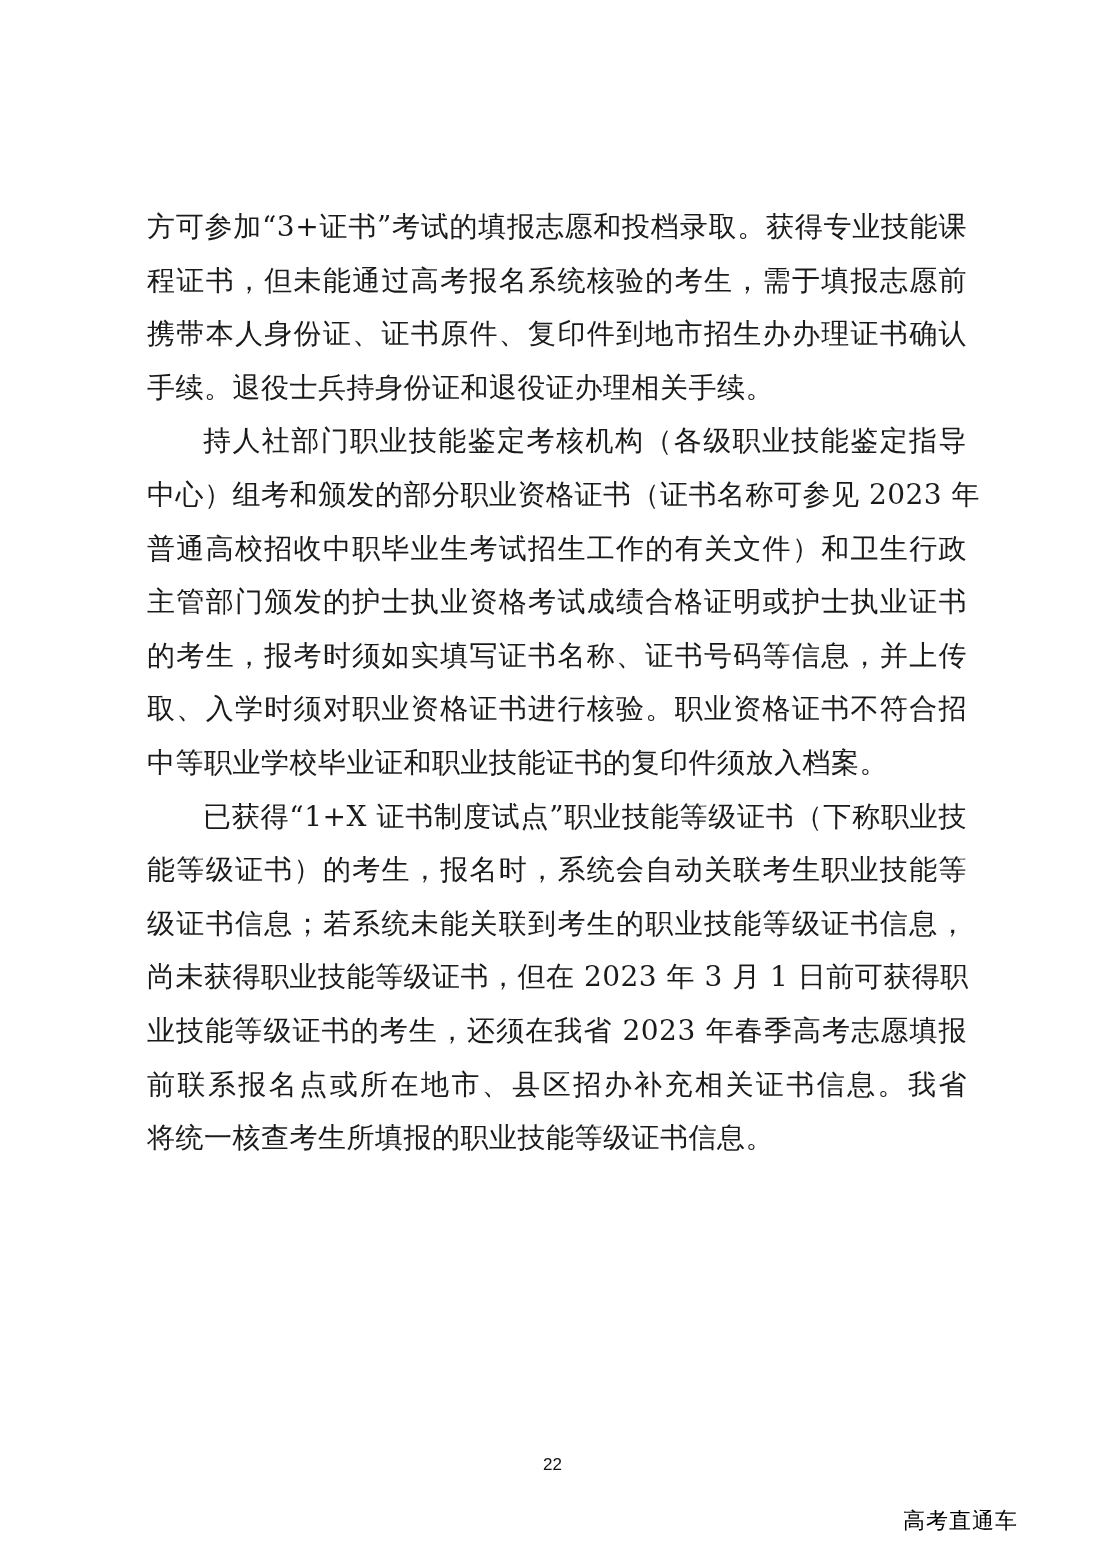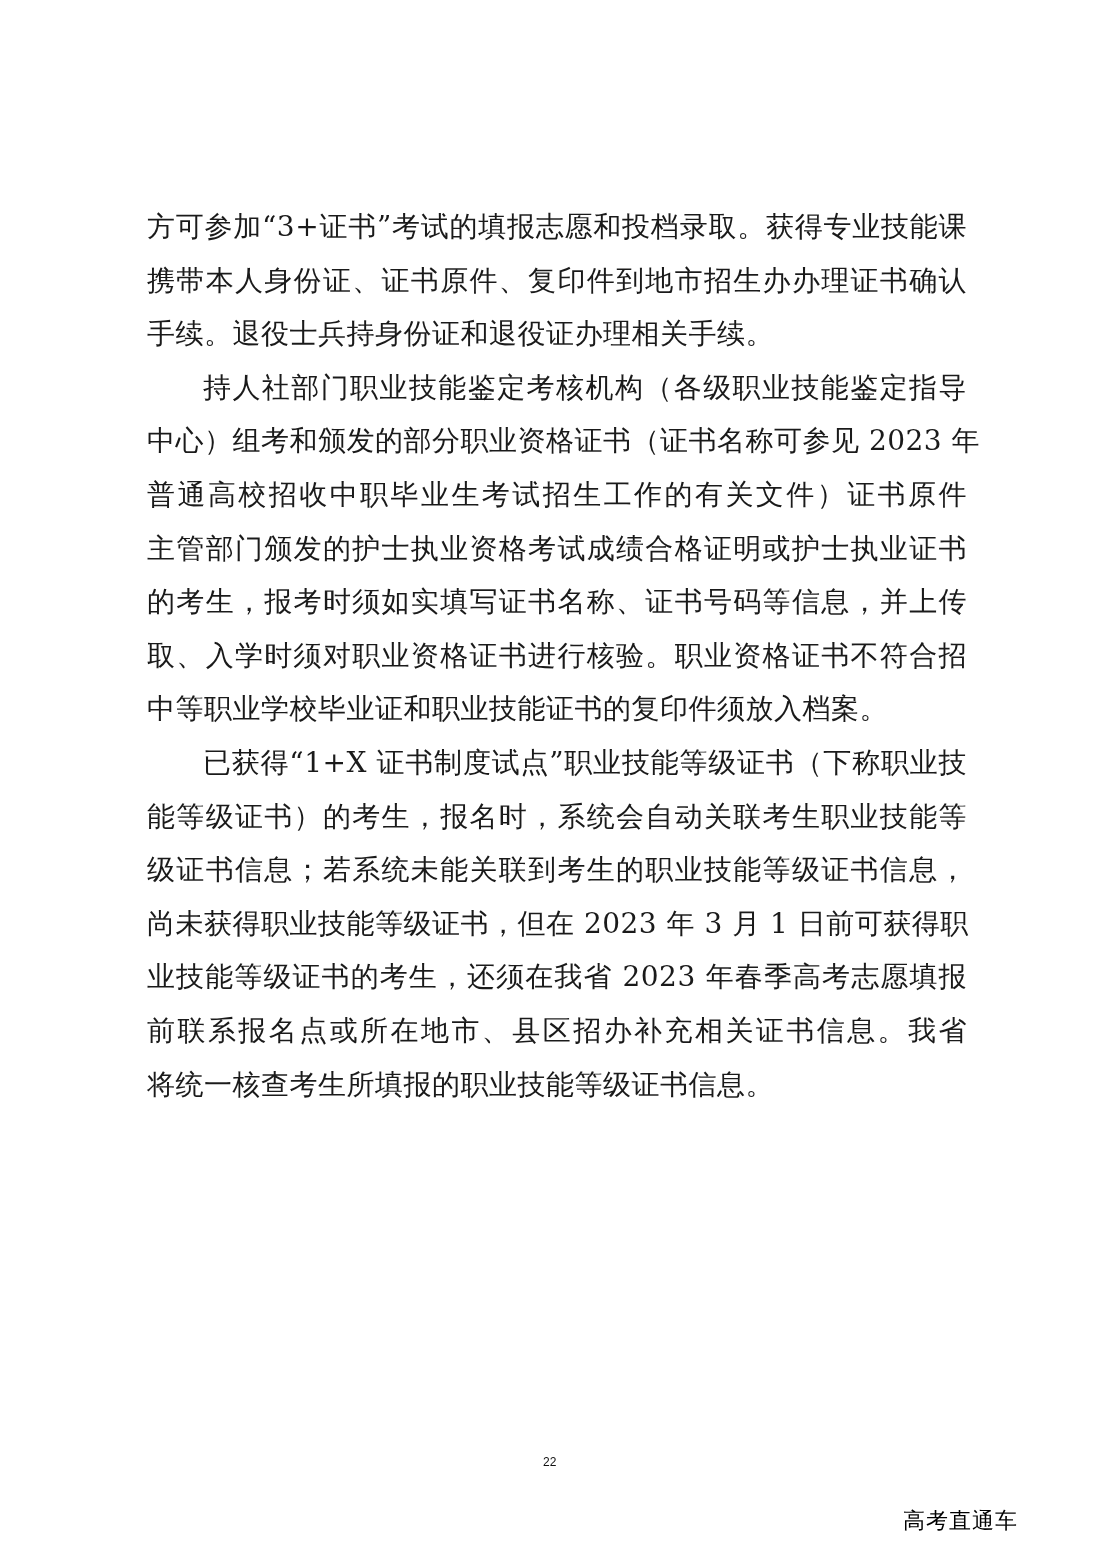--- a/index.html
+++ b/index.html
@@ -16,39 +16,40 @@
   .line {
     height: 53.6px; line-height: 53.6px;
     white-space: nowrap;
     text-align: justify; text-align-last: justify;
     letter-spacing: 0.5px;
   }
   .line.last { text-align-last: left; }
   .line.indent { padding-left: 56px; }
   .page-number {
     position: absolute; left: 543px; top: 1455px;
-    font-family: "Liberation Sans", sans-serif; font-size: 12px; color: #111;
+    font-family: "Liberation Sans", sans-serif; font-size: 17px; color: #111;
   }
   .watermark {
     position: absolute; left: 903px; top: 1506px;
     font-family: "DejaVu Sans", sans-serif; font-size: 22px; color: #000000;
     letter-spacing: 1px;
   }
 </style>
 </head>
 <body>
 
 <div class="page">
   <div class="body-text">
     <div class="line">方可参加“3+证书”考试的填报志愿和投档录取。获得专业技能课</div>
+    <div class="line">程证书，但未能通过高考报名系统核验的考生，需于填报志愿前</div>
     <div class="line">携带本人身份证、证书原件、复印件到地市招生办办理证书确认</div>
     <div class="line last">手续。退役士兵持身份证和退役证办理相关手续。</div>
     <div class="line indent">持人社部门职业技能鉴定考核机构（各级职业技能鉴定指导</div>
     <div class="line">中心）组考和颁发的部分职业资格证书（证书名称可参见 2023 年</div>
-    <div class="line">普通高校招收中职毕业生考试招生工作的有关文件）证书原件</div>
+    <div class="line">普通高校招收中职毕业生考试招生工作的有关文件）和卫生行政</div>
     <div class="line">主管部门颁发的护士执业资格考试成绩合格证明或护士执业证书</div>
     <div class="line">的考生，报考时须如实填写证书名称、证书号码等信息，并上传</div>
     <div class="line">取、入学时须对职业资格证书进行核验。职业资格证书不符合招</div>
     <div class="line last">中等职业学校毕业证和职业技能证书的复印件须放入档案。</div>
     <div class="line indent">已获得“1+X 证书制度试点”职业技能等级证书（下称职业技</div>
     <div class="line">能等级证书）的考生，报名时，系统会自动关联考生职业技能等</div>
     <div class="line">级证书信息；若系统未能关联到考生的职业技能等级证书信息，</div>
     <div class="line">尚未获得职业技能等级证书，但在 2023 年 3 月 1 日前可获得职</div>
     <div class="line">业技能等级证书的考生，还须在我省 2023 年春季高考志愿填报</div>
     <div class="line">前联系报名点或所在地市、县区招办补充相关证书信息。我省</div>

